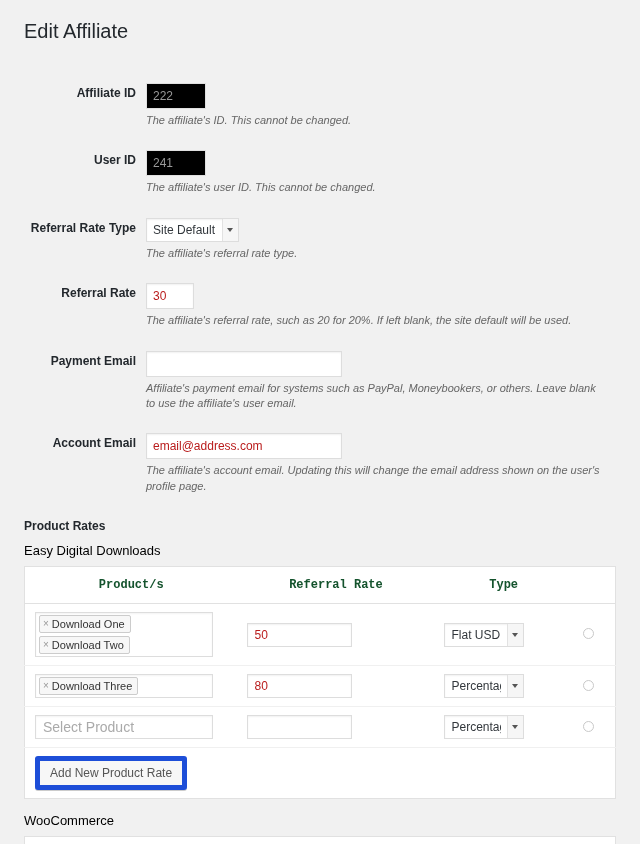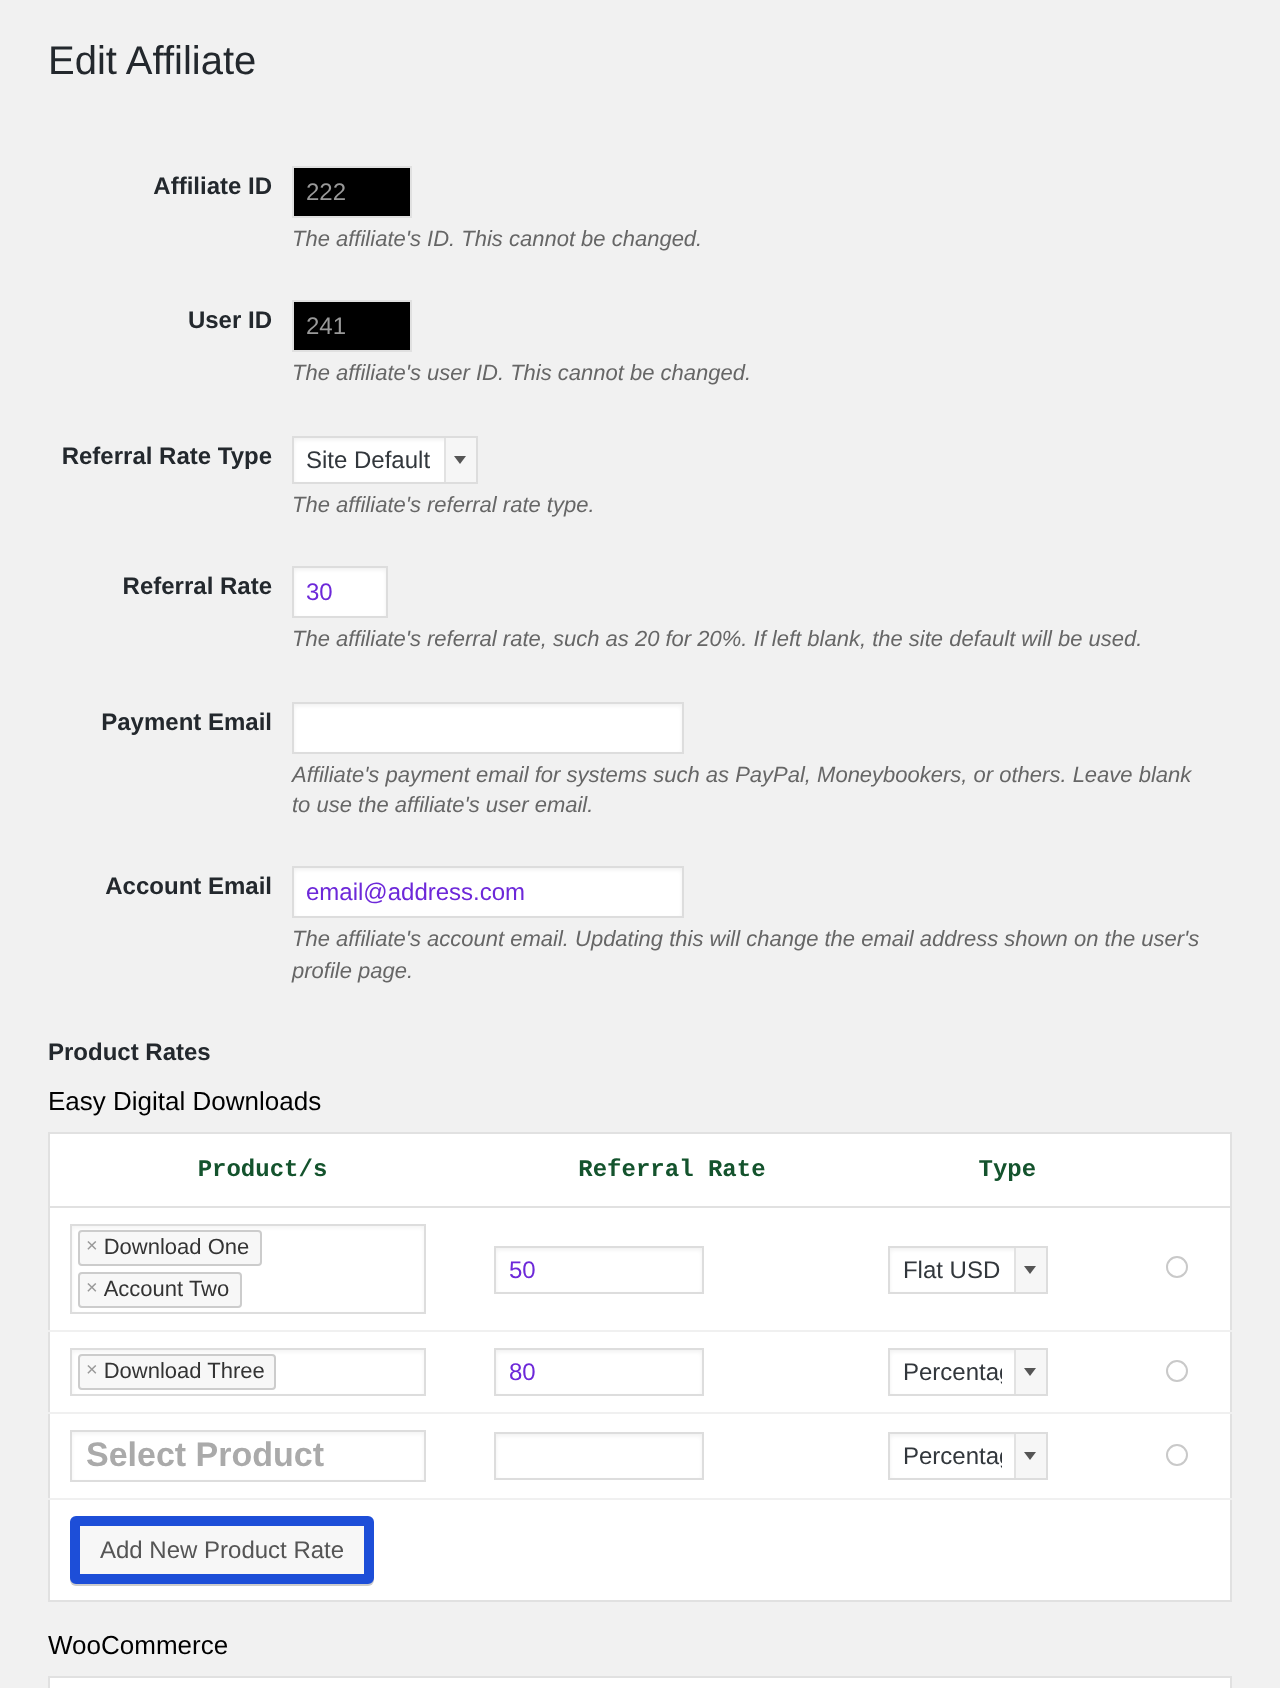--- a/index.html
+++ b/index.html
@@ -49,21 +49,21 @@
     font-size: 11px;
     margin: 4px 0 0 0;
     line-height: 1.4;
   }
   input[type="text"], input.txt {
     border: 1px solid #ddd;
     background: #fff;
     padding: 4px 6px;
     font-family: "Liberation Sans", sans-serif;
     font-size: 12px;
-    color: #6d28d9;
+    color: #b91c1c;
     height: 26px;
     border-radius: 0;
     box-shadow: inset 0 1px 2px rgba(0,0,0,.06);
   }
   input.readonly {
     background: #000000;
     color: #999;
     border: 1px solid #e0e0e0;
     width: 60px;
   }
@@ -171,23 +171,22 @@
     line-height: 14px;
     white-space: nowrap;
   }
   .token .x {
     color: #999;
     font-size: 10px;
     margin-right: 3px;
   }
   .token-placeholder {
     color: #aaa;
-    font-size: 17px;
+    font-size: 14px;
     padding-left: 4px;
-    font-weight: bold;
   }
   input.rate-input {
     width: 105px;
     height: 24px;
   }
   .remove-dot {
     display: inline-block;
     width: 11px;
     height: 11px;
     border: 1px solid #c9c9c9;
@@ -286,21 +285,21 @@
     <tbody>
       <tr>
         <td>
           <div class="token-field">
             <span class="token">
                 <span class="x">×</span>
                 <span>Download One</span>
               </span>
             <span class="token">
                 <span class="x">×</span>
-                <span>Account Two</span>
+                <span>Download Two</span>
               </span>
           </div>
         </td>
         <td>
           <input class="txt rate-input" type="text" value="50" style="">
         </td>
         <td>
           <span class="sel-wrap">
             <select style="width:80px">
               <option>Flat USD</option>

